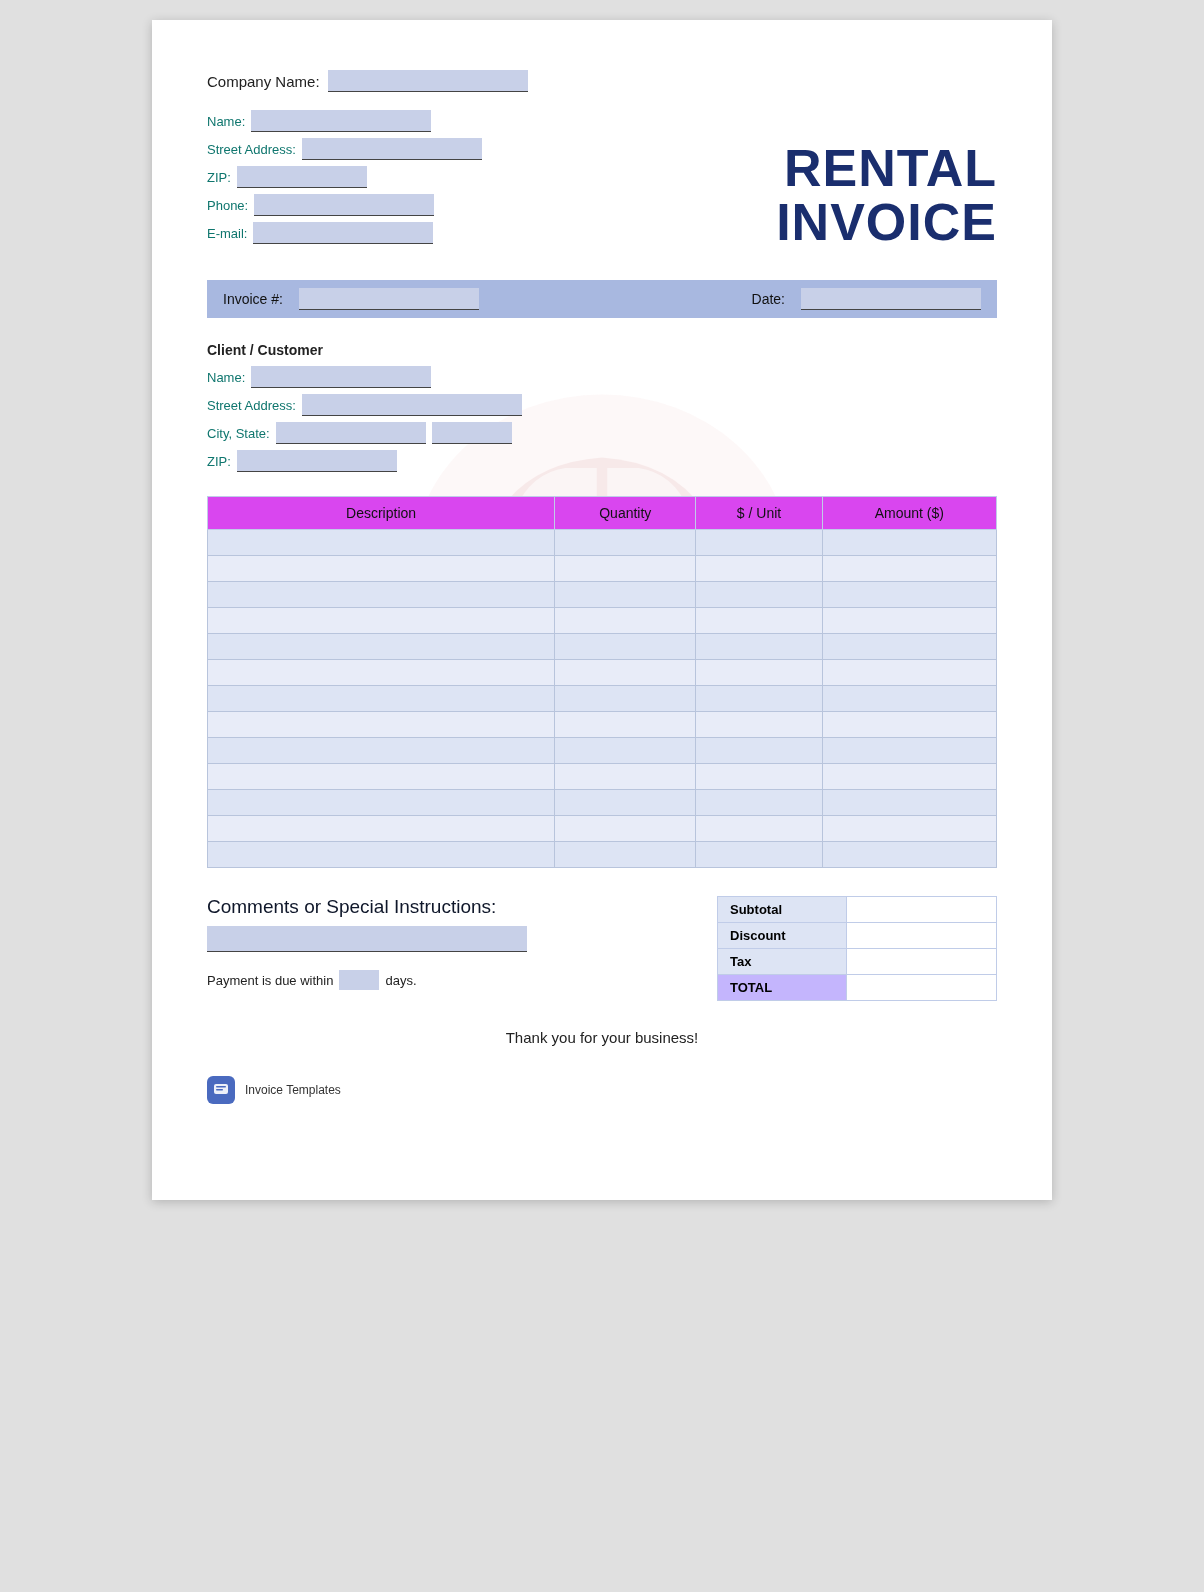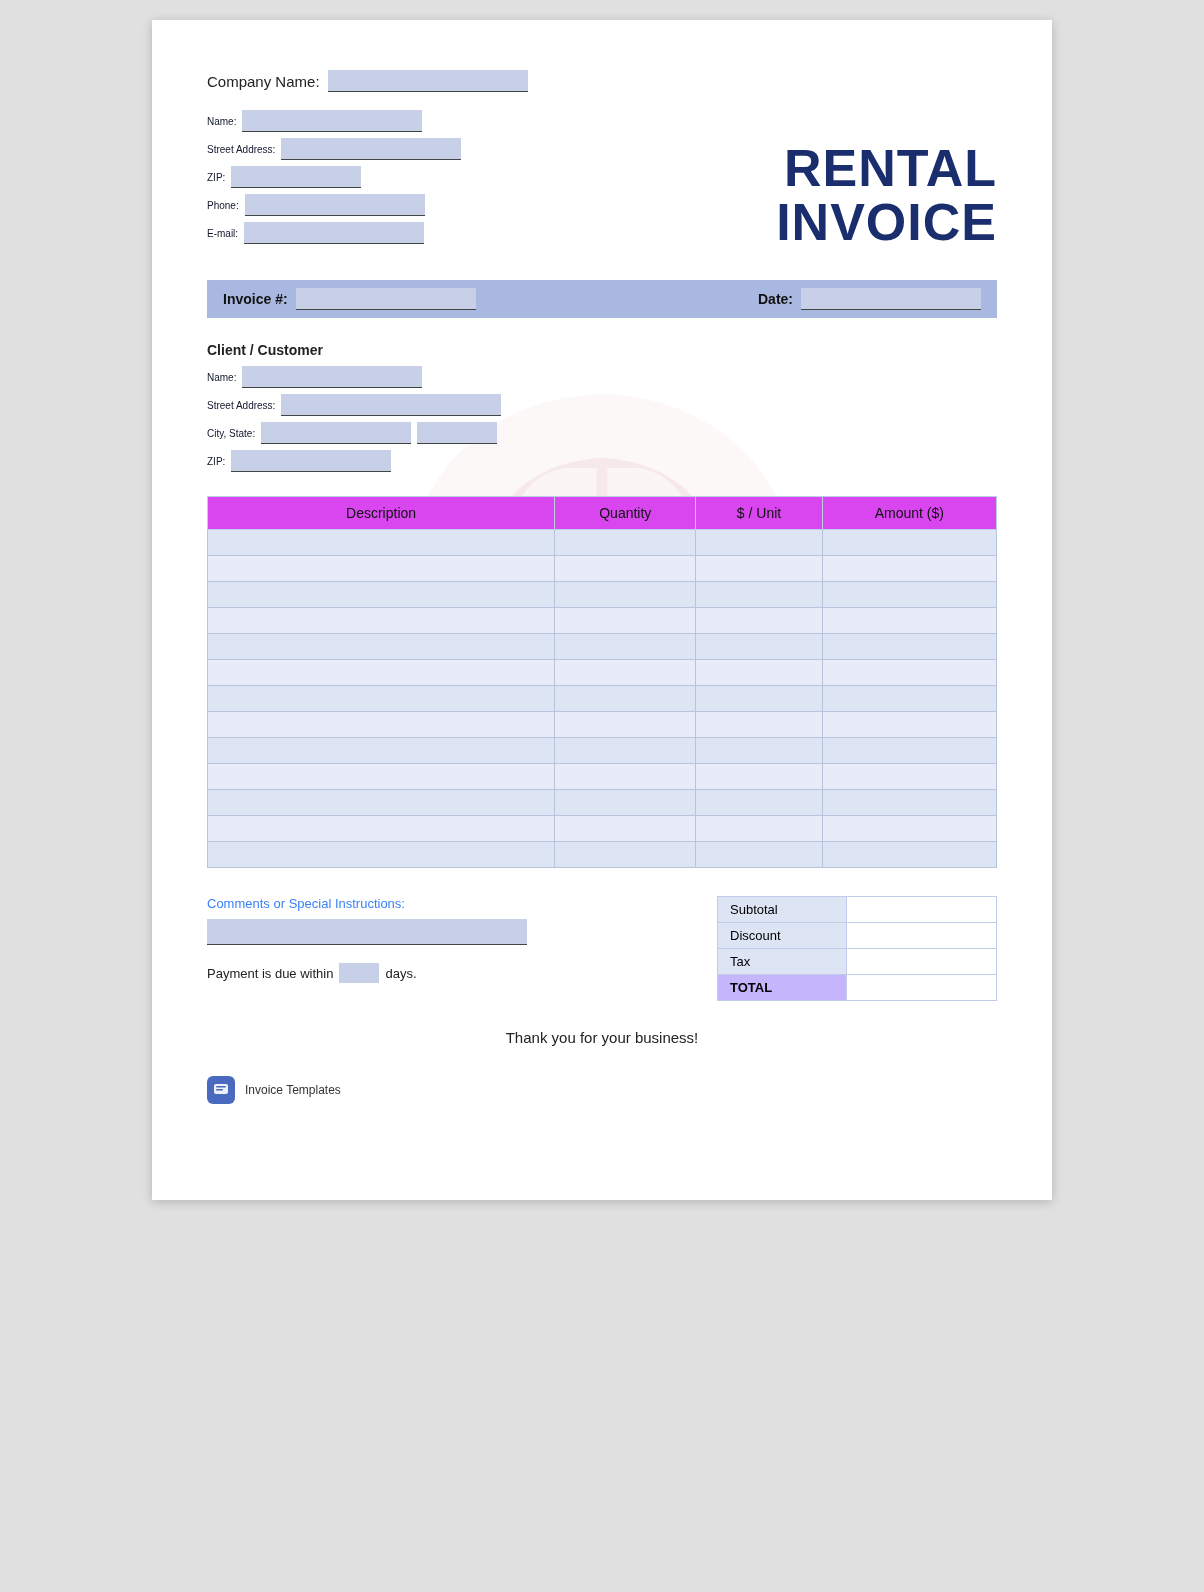--- a/index.html
+++ b/index.html
@@ -73,22 +73,22 @@
     .input-field-md { width: 180px; }
     .input-field-sm { width: 130px; }
 
     .info-row {
       display: flex;
       align-items: center;
       gap: 6px;
       margin-bottom: 6px;
     }
     .info-row label {
-      font-size: 10px;
-      color: #0f172a;
+      font-size: 13px;
+      color: #0f766e;
       white-space: nowrap;
     }
 
     .title-block {
       text-align: right;
     }
     .title-block .title-text {
       font-size: 52px;
       font-weight: 900;
       color: #1a2e6e;
@@ -102,22 +102,21 @@
       display: flex;
       align-items: center;
       padding: 8px 16px;
       margin-bottom: 24px;
       justify-content: space-between;
     }
     .invoice-bar .inv-left,
     .invoice-bar .inv-right {
       display: flex;
       align-items: center;
-      gap: 8px;
-      font-weight: bold;
+      gap: 16px;
     }
     .invoice-bar label {
       font-size: 14px;
       color: #111;
     }
 
     
     .client-section {
       margin-bottom: 24px;
     }
@@ -166,22 +165,22 @@
       display: flex;
       justify-content: space-between;
       align-items: flex-start;
       margin-bottom: 28px;
     }
     .comments-section {
       flex: 1;
       padding-right: 40px;
     }
     .comments-section label {
-      font-size: 13px;
-      color: #3b82f6;
+      font-size: 19px;
+      color: #0f172a;
       display: block;
       margin-bottom: 8px;
     }
     .comments-input {
       background: #c8d0e8;
       height: 26px;
       width: 320px;
       display: block;
       border-bottom: 1.5px solid #444;
       margin-bottom: 18px;
@@ -202,20 +201,21 @@
 
     
     .totals-table {
       border-collapse: collapse;
       width: 280px;
     }
     .totals-table tr td {
       padding: 5px 12px;
       font-size: 13px;
       border: 1px solid #c0cce8;
+      font-weight: bold;
     }
     .totals-table tr td:first-child {
       background: #dde4f4;
       width: 130px;
       text-align: left;
     }
     .totals-table tr td:last-child {
       background: #fff;
       width: 150px;
       min-width: 120px;

